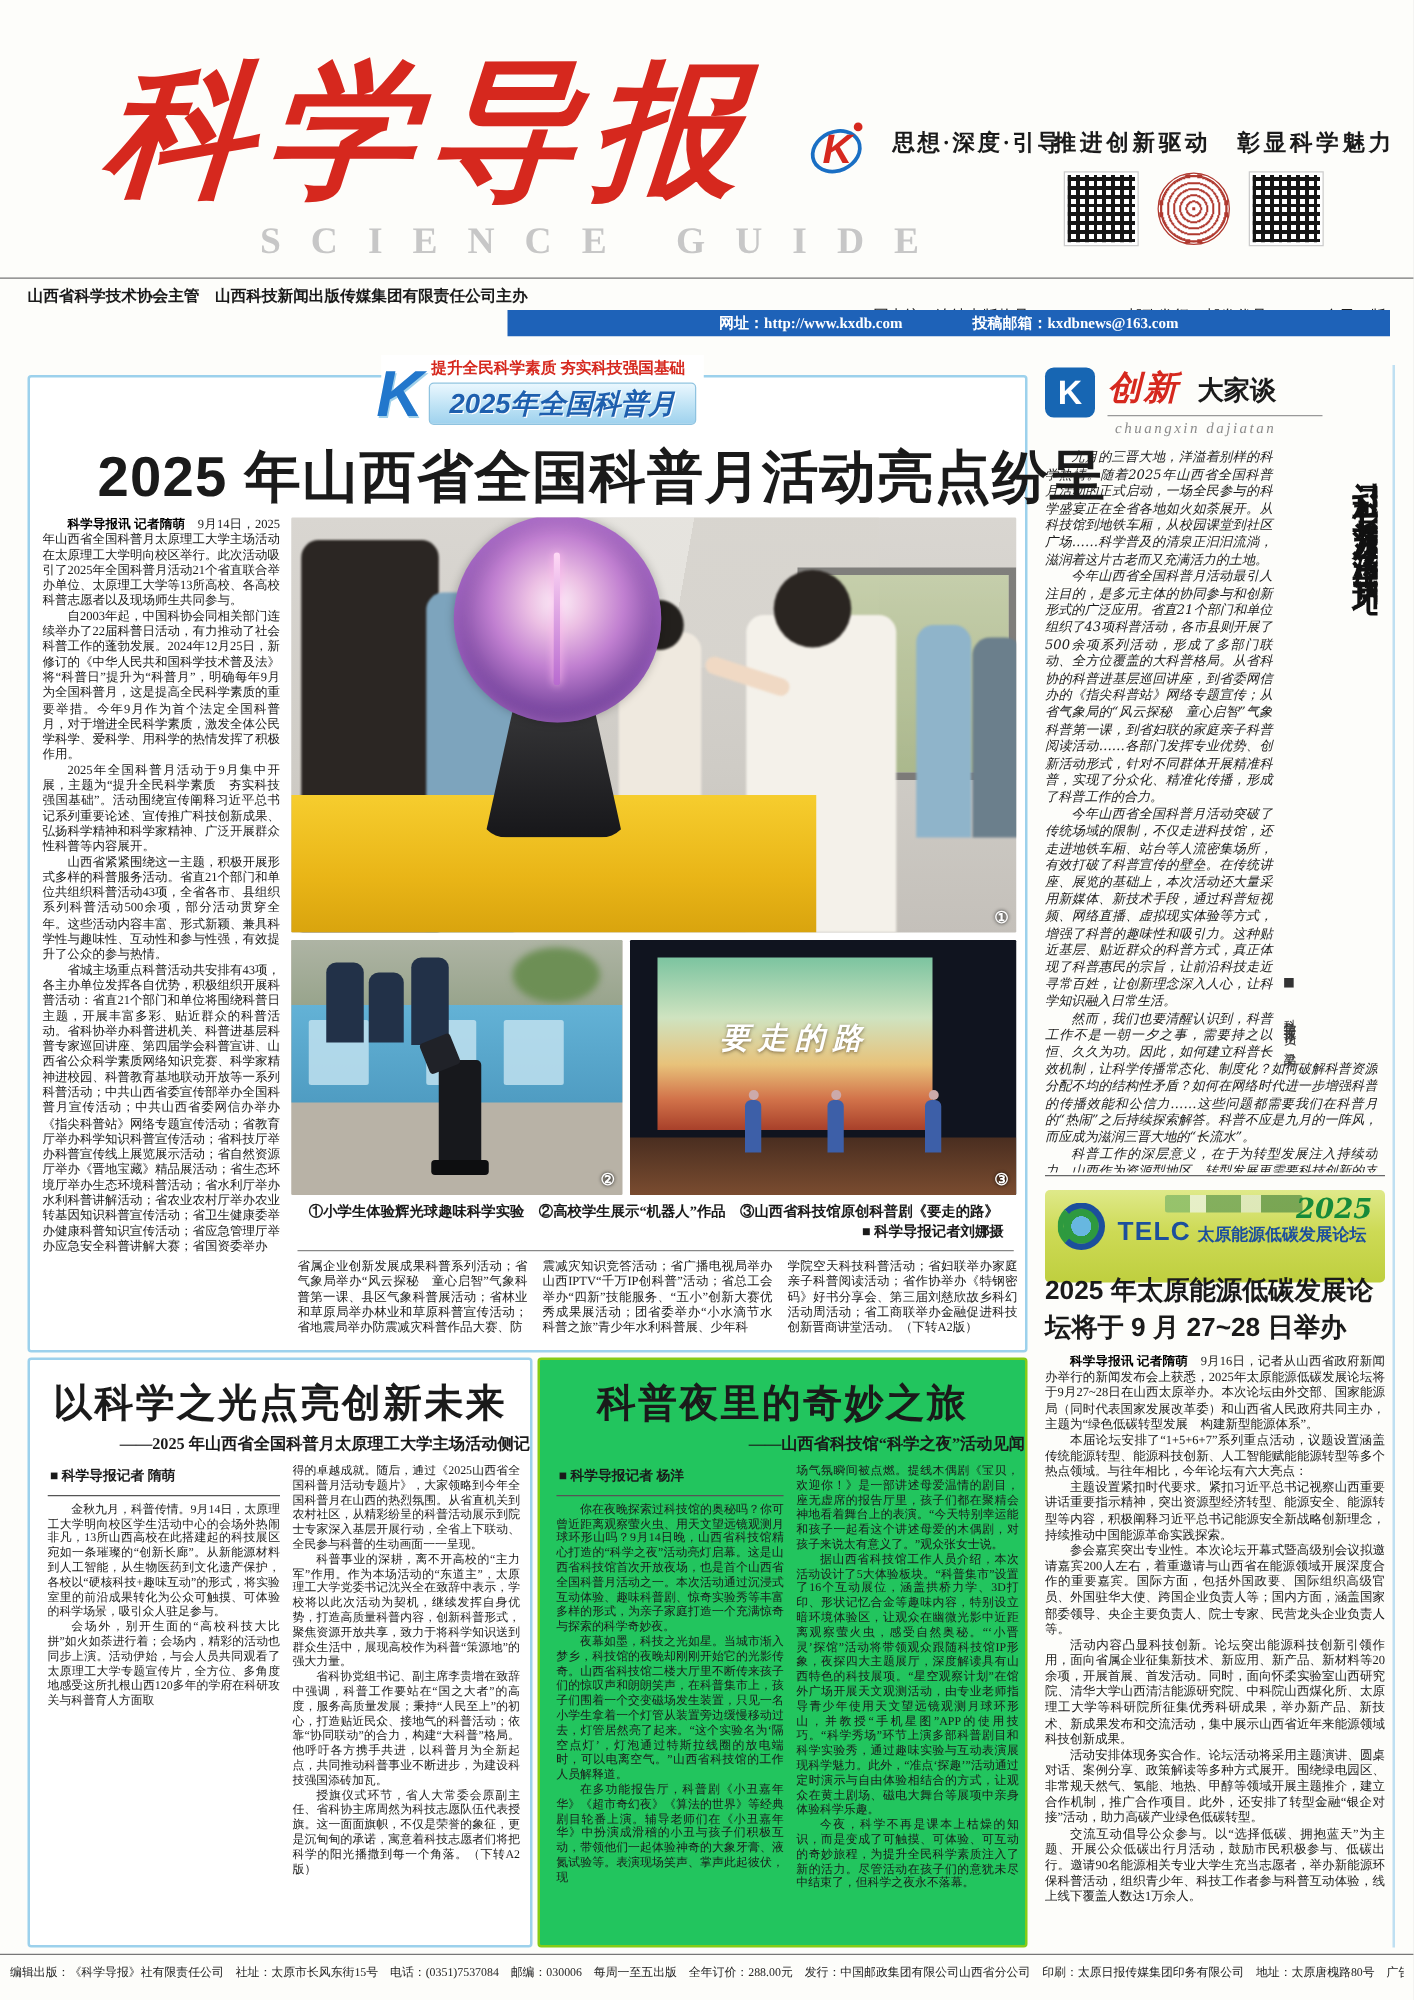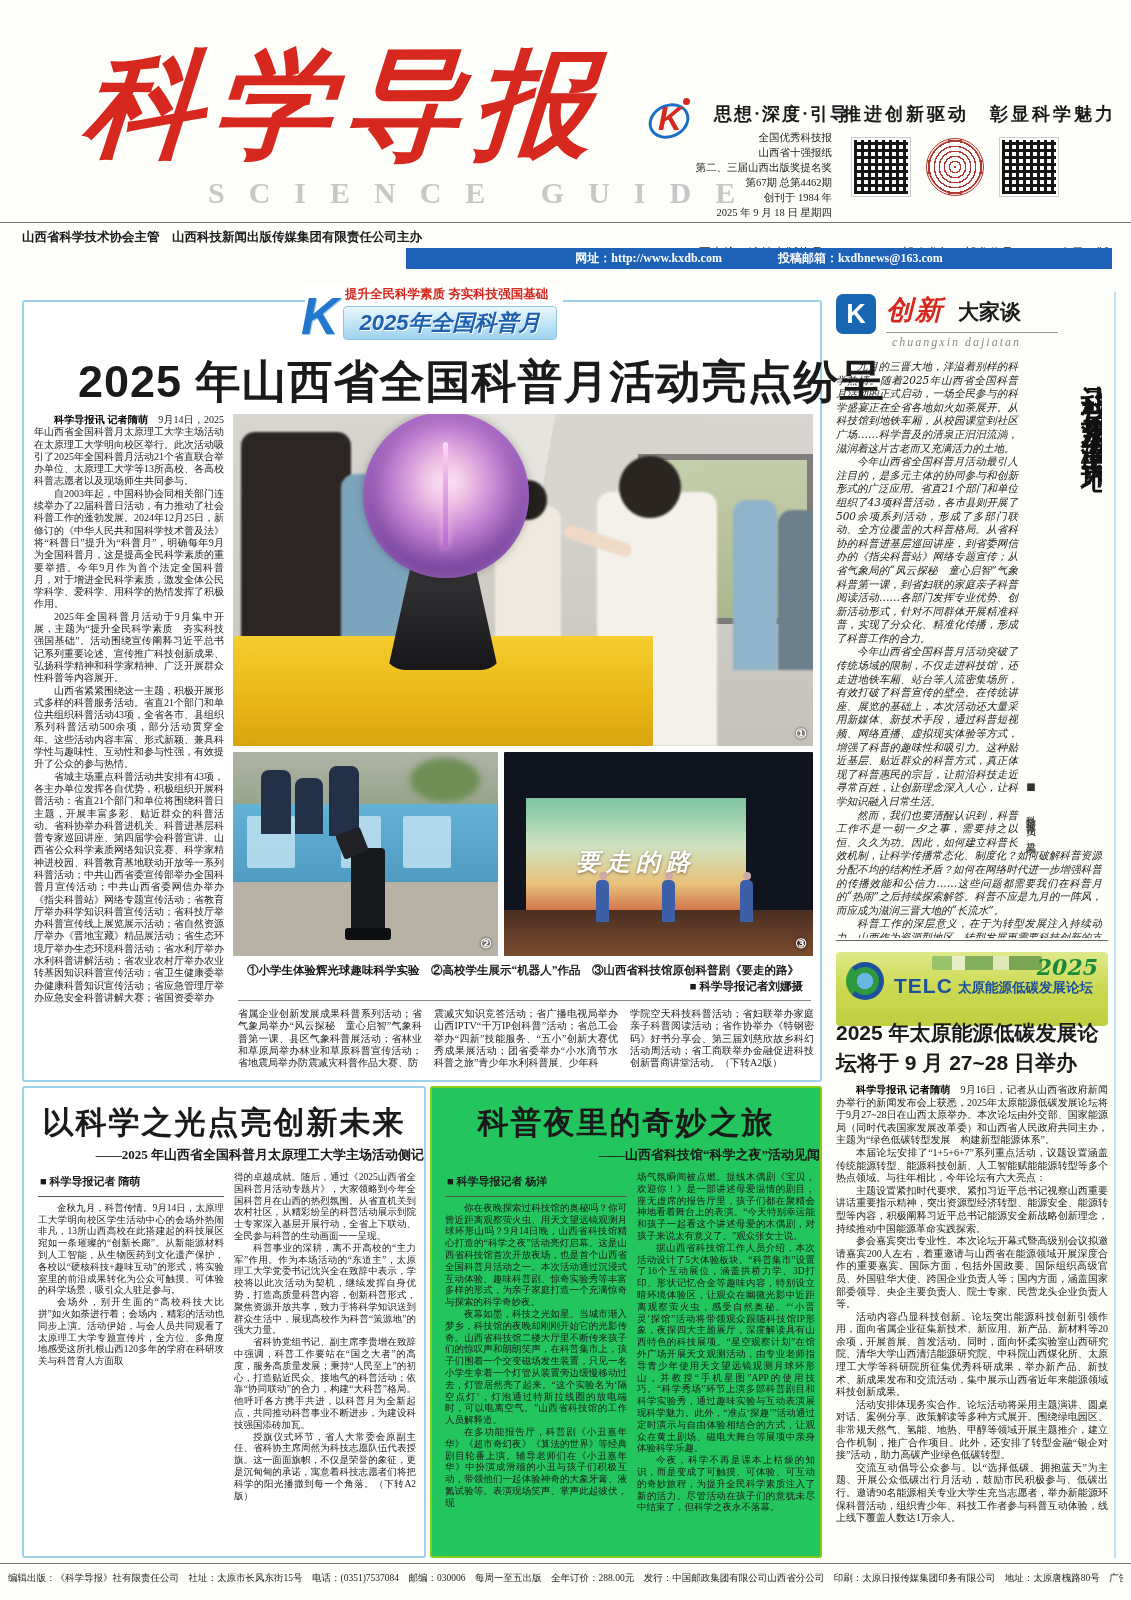--- a/index.html
+++ b/index.html
@@ -103,21 +103,21 @@
     background:#6d8f55; filter:blur(3px); }
   .pr-wall { position:absolute; left:0; top:52px; width:100%; height:78px;
     background:linear-gradient(180deg,#63b2d6,#4f9cc2); }
   .pr-panel { position:absolute; top:64px; width:48px; height:52px; background:#bfe0ee; opacity:.85; border-radius:2px; }
   .pr-man { position:absolute; border-radius:8px 8px 0 0; background:#223148; filter:blur(.5px); }
   .robot { position:absolute; left:118px; top:96px; width:34px; height:86px; background:#17181c; border-radius:4px; }
   .robot:before { content:""; position:absolute; left:-12px; top:-18px; width:26px; height:26px; background:#202228; border-radius:3px; transform:rotate(-22deg); }
   .robot:after { content:""; position:absolute; left:-6px; bottom:-6px; width:46px; height:12px; background:#0d0e10; border-radius:3px; }
   .photo-stage { left:504px; top:752px; width:309px; height:204px; background:#10141f; }
   .ps-screen { position:absolute; left:22px; top:14px; width:220px; height:138px;
-    background:linear-gradient(180deg,#7cc4a0 0%, #cfe3c0 35%, #e8c27a 62%, #d2734a 82%, #a8402a 100%);margin-top:32px; }
+    background:linear-gradient(180deg,#7cc4a0 0%, #cfe3c0 35%, #e8c27a 62%, #d2734a 82%, #a8402a 100%); }
   .ps-script { position:absolute; left:0; top:48px; width:100%; text-align:center;
     font-family:"DejaVu Serif",serif; font-style:italic; font-weight:bold; font-size:24px;
     color:#fff; letter-spacing:6px; text-shadow:0 1px 3px rgba(60,40,20,.6); }
   .ps-floor { position:absolute; left:0; bottom:0; width:100%; height:46px;
     background:linear-gradient(180deg,#4a2e20,#7a4c30); }
   .ps-man { position:absolute; bottom:34px; width:13px; height:42px; background:#3d5fa8; border-radius:5px 5px 0 0; }
   .ps-man:before { content:""; position:absolute; left:3px; top:-8px; width:8px; height:8px; border-radius:50%; background:#caa; }
   .caption-block { position:absolute; left:233px; top:962px; width:580px; text-align:center;
     font-size:11.5px; font-weight:bold; line-height:16px; }
   .credit { text-align:right; font-weight:bold; padding-right:10px; }
@@ -187,28 +187,20 @@
   <div class="mast-title">科学导报</div>
   <div class="mast-sub">SCIENCE GUIDE</div>
 
   <div class="k-badge">
     <span class="ring"></span>
     <span class="kk">K</span>
     <span class="dot"></span>
   </div>
   <div class="mast-slogan">思想·深度·引导</div>
 
-  <div class="mast-meta">
-    <div>全国优秀科技报</div>
-    <div>山西省十强报纸</div>
-    <div>第二、三届山西出版奖提名奖</div>
-    <div>第67期 总第4462期</div>
-    <div>创刊于 1984 年</div>
-    <div>2025 年 9 月 18 日 星期四</div>
-  </div>
 
   <div class="mast-motto">推进创新驱动　彰显科学魅力</div>
   <div class="qr-row">
     <div class="qr"></div>
     <div class="qr seal"></div>
     <div class="qr"></div>
   </div>
 
   <div class="rule-top"></div>
   <div class="info-left">山西省科学技术协会主管　山西科技新闻出版传媒集团有限责任公司主办</div>

